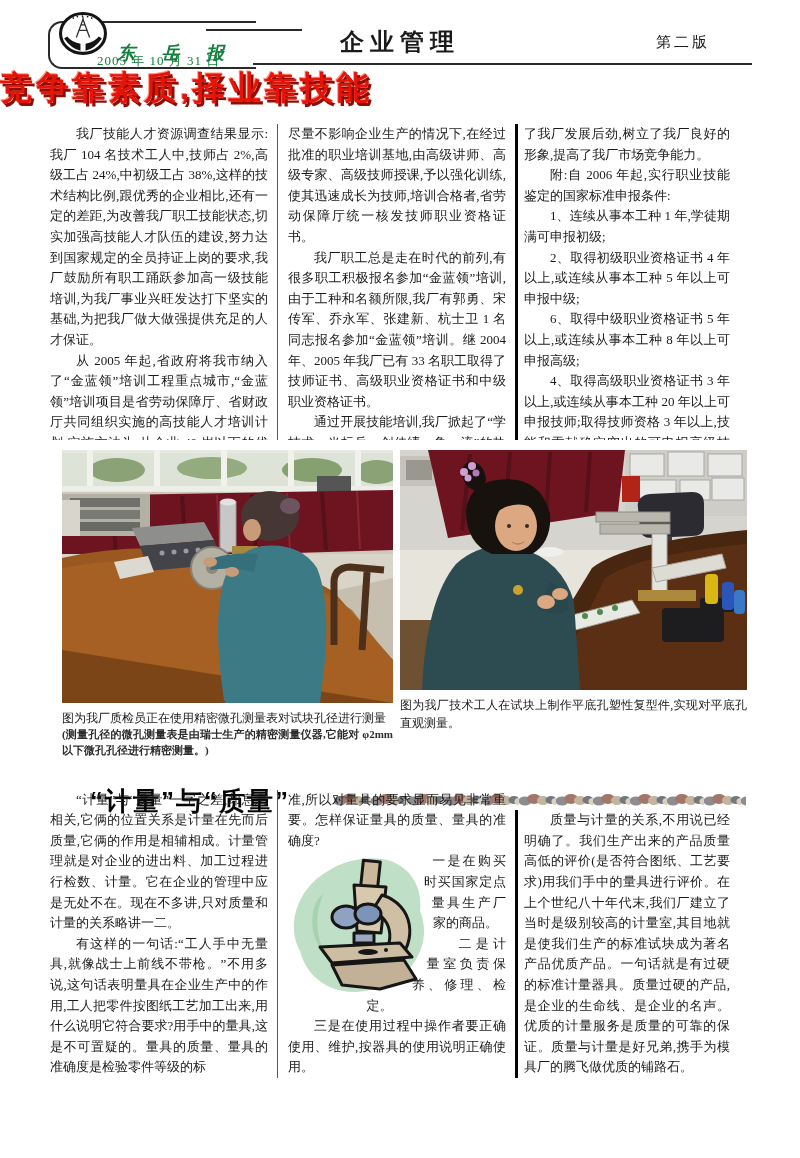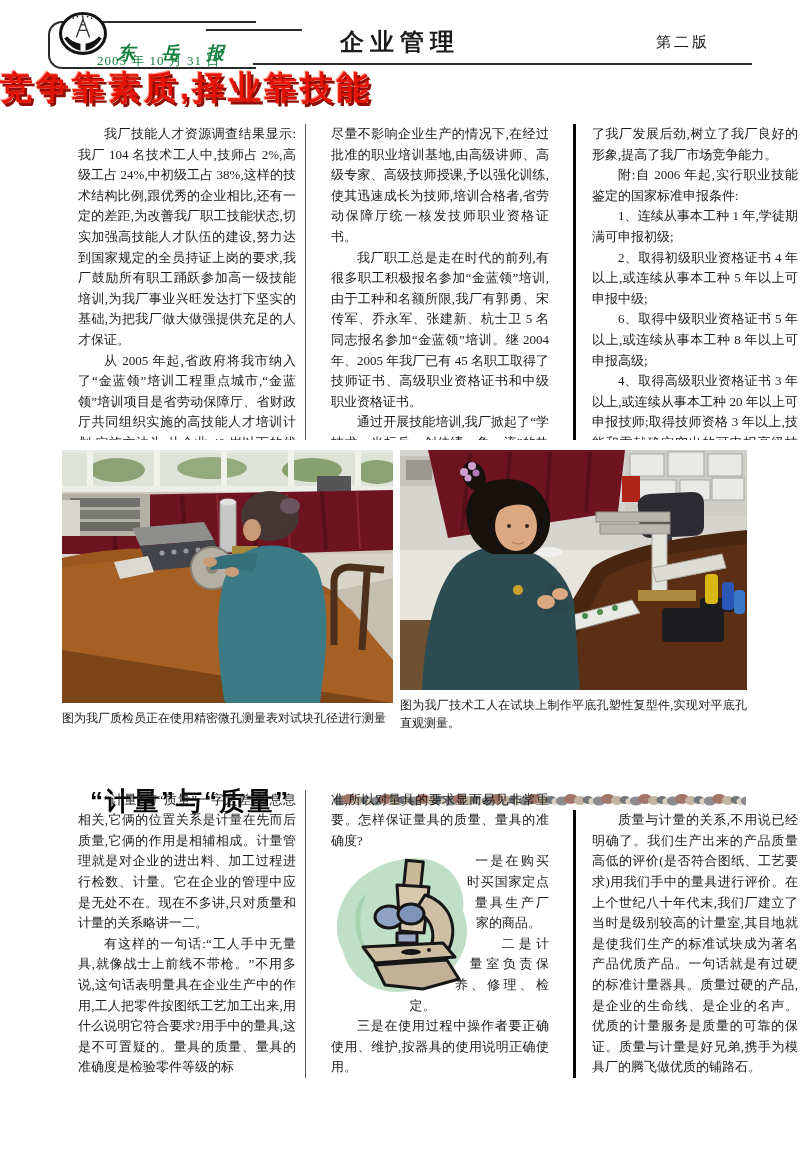--- a/index.html
+++ b/index.html
@@ -17,26 +17,26 @@
   .date{position:absolute;left:97px;top:52px;font-size:13px;letter-spacing:1px;color:#15803d;}
   .section{position:absolute;left:0;top:26px;width:800px;text-align:center;font-size:24px;
            font-weight:600;letter-spacing:6px;}
   .edition{position:absolute;left:656px;top:33px;font-size:15px;letter-spacing:3px;}
   
   .headline{position:absolute;left:0;top:66px;width:800px;margin:0;text-align:left;
             font-family:"Liberation Sans","DejaVu Sans",sans-serif;font-size:33px;font-weight:bold;
             letter-spacing:3px;color:#e51408;
             text-shadow:2.5px 2.5px 0 #8f0d05,-1px -1px 0 #ff9480;}
   
-  .cols{position:absolute;left:78px;display:flex;align-items:stretch;}
+  .cols{position:absolute;left:50px;display:flex;align-items:stretch;}
   .article1{top:124px;height:316px;}
   .article2{top:826px;height:252px;align-items:flex-end;}
   .col{width:218px;overflow:hidden;}
-  .col.mid{margin-left:9px;border-left:1px solid #5a5a5a;padding-left:25px;}
-  .col.last{margin-left:24px;border-left:3px solid #050505;padding-left:16px;width:206px;}
+  .col.mid{margin-left:9px;border-left:1px solid #5a5a5a;padding-left:10px;}
+  .col.last{margin-left:9px;border-left:3px solid #050505;padding-left:6px;width:206px;}
   .col p{margin:0;font-size:13px;line-height:20.6px;text-align:justify;}
   .ind{text-indent:2em;}
   .noind{text-indent:0;}
   
   .photos{position:absolute;left:62px;top:450px;width:690px;height:330px;}
   .photos figure{margin:0;position:absolute;top:0;}
   .ph-left{left:0;width:331px;}
   .ph-right{left:338px;width:347px;}
   svg.photo{display:block;}
   .cap{font-size:12px;line-height:18px;margin-top:6px;text-align:justify;}
@@ -83,21 +83,21 @@
 
   <h1 class="headline">竞争靠素质,择业靠技能</h1>
 
   <div class="cols article1">
     <div class="col">
       <p class="ind">我厂技能人才资源调查结果显示:我厂 104 名技术工人中,技师占 2%,高级工占 24%,中初级工占 38%,这样的技术结构比例,跟优秀的企业相比,还有一定的差距,为改善我厂职工技能状态,切实加强高技能人才队伍的建设,努力达到国家规定的全员持证上岗的要求,我厂鼓励所有职工踊跃参加高一级技能培训,为我厂事业兴旺发达打下坚实的基础,为把我厂做大做强提供充足的人才保证。</p>
       <p class="ind">从 2005 年起,省政府将我市纳入了“金蓝领”培训工程重点城市,“金蓝领”培训项目是省劳动保障厅、省财政厅共同组织实施的高技能人才培训计划,实施方法为:从企业 40 岁以下的优秀高级技术工人中,在</p>
     </div>
     <div class="col mid">
       <p class="noind">尽量不影响企业生产的情况下,在经过批准的职业培训基地,由高级讲师、高级专家、高级技师授课,予以强化训练,使其迅速成长为技师,培训合格者,省劳动保障厅统一核发技师职业资格证书。</p>
-      <p class="ind">我厂职工总是走在时代的前列,有很多职工积极报名参加“金蓝领”培训,由于工种和名额所限,我厂有郭勇、宋传军、乔永军、张建新、杭士卫 5 名同志报名参加“金蓝领”培训。继 2004 年、2005 年我厂已有 45 名职工取得了技师证书、高级职业资格证书和中级职业资格证书。</p>
+      <p class="ind">我厂职工总是走在时代的前列,有很多职工积极报名参加“金蓝领”培训,由于工种和名额所限,我厂有郭勇、宋传军、乔永军、张建新、杭士卫 1 名同志报名参加“金蓝领”培训。继 2004 年、2005 年我厂已有 33 名职工取得了技师证书、高级职业资格证书和中级职业资格证书。</p>
       <p class="ind">通过开展技能培训,我厂掀起了“学技术、当标兵、创佳绩、争一流”的热潮,激发了我厂职工学技术、比技能的热情,增强</p>
     </div>
     <div class="col last">
       <p class="noind">了我厂发展后劲,树立了我厂良好的形象,提高了我厂市场竞争能力。</p>
       <p class="ind">附:自 2006 年起,实行职业技能鉴定的国家标准申报条件:</p>
       <p class="ind">1、连续从事本工种 1 年,学徒期满可申报初级;</p>
       <p class="ind">2、取得初级职业资格证书 4 年以上,或连续从事本工种 5 年以上可申报中级;</p>
       <p class="ind">6、取得中级职业资格证书 5 年以上,或连续从事本工种 8 年以上可申报高级;</p>
       <p class="ind">4、取得高级职业资格证书 3 年以上,或连续从事本工种 20 年以上可申报技师;取得技师资格 3 年以上,技能和贡献确实突出的可申报高级技师。</p>
 
@@ -182,20 +182,21 @@
           <ellipse cx="228" cy="56" rx="10" ry="8" fill="#6b5560"></ellipse>
           <ellipse cx="190" cy="80" rx="9" ry="11" fill="#c89c78"></ellipse>
         </g>
         <g stroke="#4c301c" stroke-width="7" fill="none">
           <path d="M272,195 L272,132 Q272,118 288,117 L322,120"></path>
           <line x1="305" y1="122" x2="300" y2="200"></line>
         </g>
       </svg>
       <figcaption>
         <div class="cap">图为我厂质检员正在使用精密微孔测量表对试块孔径进行测量</div>
+        <div class="cap-note">(测量孔径的微孔测量表是由瑞士生产的精密测量仪器,它能对 φ2mm 以下微孔孔径进行精密测量。)</div>
       </figcaption>
     </figure>
 
     <figure class="ph-right">
       <svg class="photo" width="347" height="240" viewBox="0 0 347 240">
         <rect width="347" height="240" fill="#e7e4dc"></rect>
         <rect width="347" height="100" fill="#d6d4cf"></rect>
         <g>
           <rect x="225" y="0" width="122" height="66" fill="#cfcdc8"></rect>
           <g fill="#e9e9e7" stroke="#a9a7a2">

